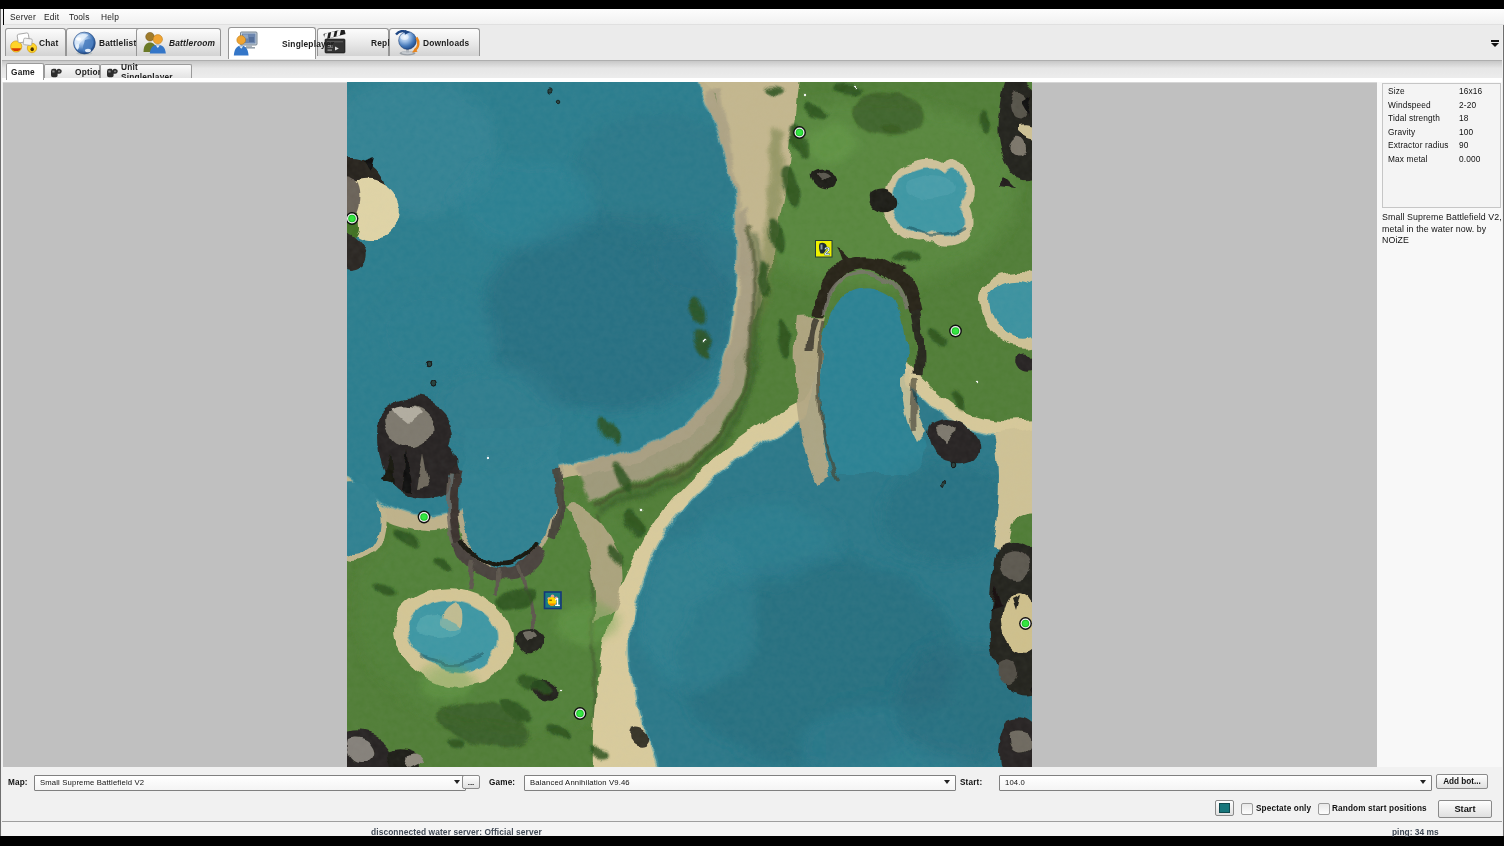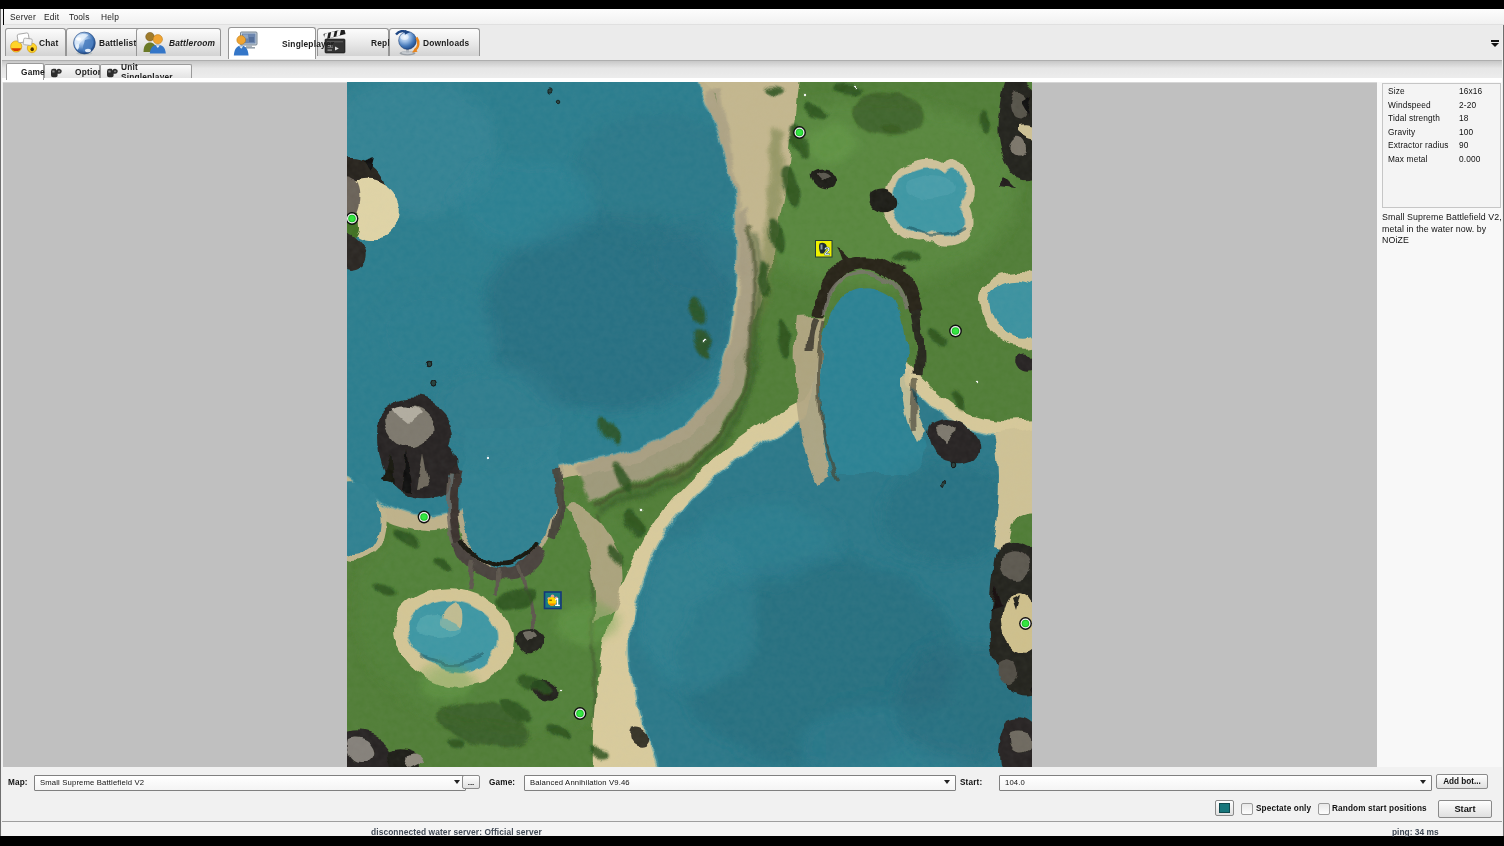--- a/index.html
+++ b/index.html
@@ -133,21 +133,21 @@
       <span class="lbl" style="margin-left:2px;">Downloads</span>
     </div>
 </div>
 <div class="abs" style="left:1491px;top:40px;width:9px;height:7px;">
   <div style="width:8px;height:2px;background:#111;"></div>
   <div style="width:0;height:0;margin-top:1px;border-left:4px solid transparent;border-right:4px solid transparent;border-top:4px solid #111;"></div>
 </div>
 
 <div class="abs subtabstrip">
   <div class="stab sel" style="left:4px;width:36px;">
-      <span class="lbl" style="margin-left:14px;">Game</span>
+      <span class="lbl" style="margin-left:4px;">Game</span>
     </div>
   <div class="stab" style="left:42px;width:54px;">
       <svg width="13" height="11" viewBox="0 0 13 11" style="margin-left:5px;flex:none;">
 <path d="M1 4.2 Q1 1.8 3.4 1.8 L5.2 1.8 Q6.2 1.8 6.2 2.8 L6.2 3.4 Q7.4 1.4 9.8 1.9 Q12.2 2.5 11.7 4.8 Q11.3 6.8 9.2 6.8 L7.6 6.8 L7.6 8.6 Q7.6 10.2 5.8 10.2 L3 10.2 Q1 10.2 1 8.2 Z" fill="#2d2d2d"></path>
 <rect x="2.3" y="3.4" width="2.3" height="2.2" rx="0.4" fill="#8d8d8d"></rect>
 <rect x="8" y="3.6" width="2.2" height="1.7" rx="0.4" fill="#7d7d7d"></rect>
 </svg>
       <span class="lbl" style="margin-left:12px;text-align:right;">Options</span>
     </div>
   <div class="stab" style="left:98px;width:90px;">

